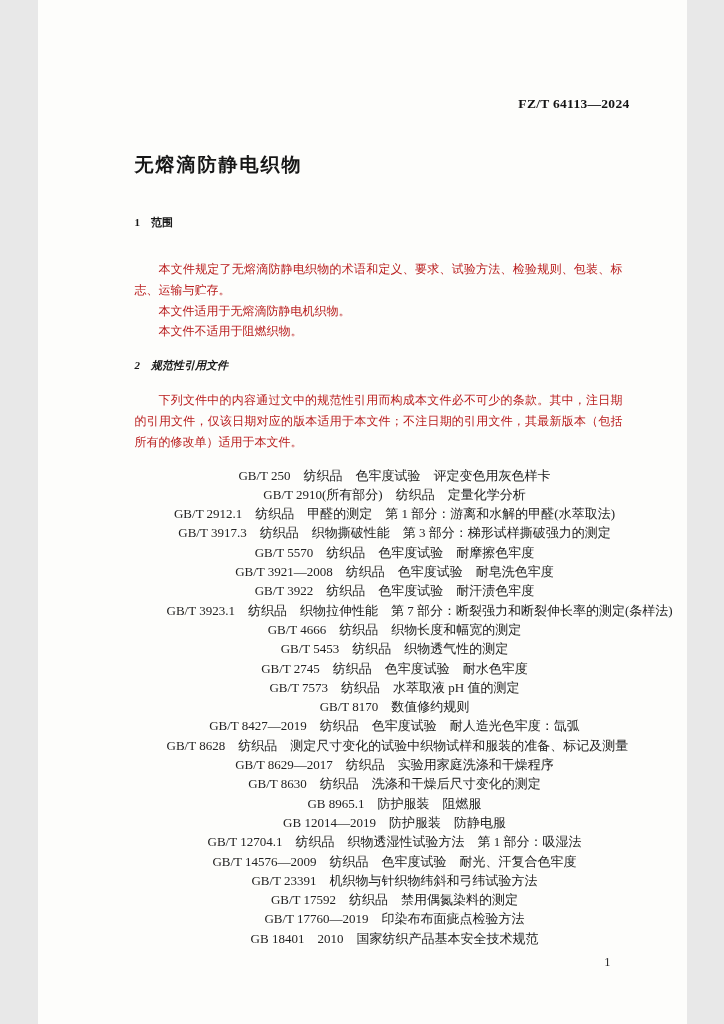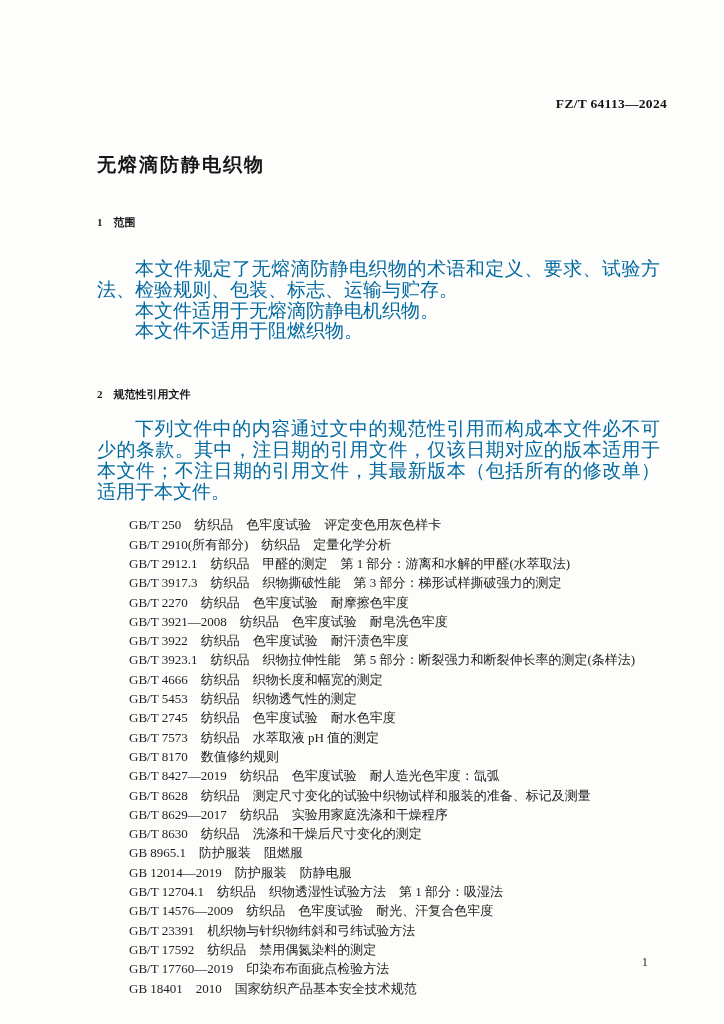--- a/index.html
+++ b/index.html
@@ -1,21 +1,21 @@
 <!DOCTYPE html>
 <html><head>
 <meta charset="utf-8">
 <style>
   * { margin: 0; padding: 0; box-sizing: border-box; }
   html, body { background: #e8e8e8; }
   body { font-family: "Liberation Serif", "DejaVu Serif", serif; }
 
   .page {
     position: relative;
-    width: 724px;
+    width: 649px;
     height: 1024px;
     margin: 0 auto;
     background: #fdfdfb;
     color: #1e1e1e;
     overflow: hidden;
   }
 
   .content {
     position: absolute;
     left: 97px;
@@ -42,37 +42,38 @@
     color: #161616;
   }
 
   .section-heading {
     font-size: 11px;
     font-weight: bold;
     color: #191919;
   }
 
   .heading-scope { margin-top: 37px; }
-  .heading-references { margin-top: 45px; }
+  .heading-references { margin-top: 16px; font-style: italic; }
 
   .body-para {
-    font-size: 19px;
+    font-size: 12px;
     line-height: 20.8px;
     text-indent: 2em;
     text-align: justify;
-    color: #0369a1;
+    color: #b91c1c;
   }
 
   .para-group-scope { margin-top: 29px; }
   .para-group-references { margin-top: 17px; }
 
   .references-list {
     list-style: none;
     margin-top: 13px;
     padding-left: 2em;
+    text-align: center;
   }
 
   .references-list li {
     font-size: 13px;
     line-height: 19.3px;
     white-space: nowrap;
     color: #222;
   }
 
   .page-number {
@@ -106,24 +107,24 @@
 
     <div class="para-group-references">
       <p class="body-para">下列文件中的内容通过文中的规范性引用而构成本文件必不可少的条款。其中，注日期的引用文件，仅该日期对应的版本适用于本文件；不注日期的引用文件，其最新版本（包括所有的修改单）适用于本文件。</p>
     </div>
 
     <ul class="references-list" id="references-list">
         <li>GB/T 250　纺织品　色牢度试验　评定变色用灰色样卡</li>
         <li>GB/T 2910(所有部分)　纺织品　定量化学分析</li>
         <li>GB/T 2912.1　纺织品　甲醛的测定　第 1 部分：游离和水解的甲醛(水萃取法)</li>
         <li>GB/T 3917.3　纺织品　织物撕破性能　第 3 部分：梯形试样撕破强力的测定</li>
-        <li>GB/T 2270　纺织品　色牢度试验　耐摩擦色牢度</li>
+        <li>GB/T 5570　纺织品　色牢度试验　耐摩擦色牢度</li>
         <li>GB/T 3921—2008　纺织品　色牢度试验　耐皂洗色牢度</li>
         <li>GB/T 3922　纺织品　色牢度试验　耐汗渍色牢度</li>
-        <li>GB/T 3923.1　纺织品　织物拉伸性能　第 5 部分：断裂强力和断裂伸长率的测定(条样法)</li>
+        <li>GB/T 3923.1　纺织品　织物拉伸性能　第 7 部分：断裂强力和断裂伸长率的测定(条样法)</li>
         <li>GB/T 4666　纺织品　织物长度和幅宽的测定</li>
         <li>GB/T 5453　纺织品　织物透气性的测定</li>
         <li>GB/T 2745　纺织品　色牢度试验　耐水色牢度</li>
         <li>GB/T 7573　纺织品　水萃取液 pH 值的测定</li>
         <li>GB/T 8170　数值修约规则</li>
         <li>GB/T 8427—2019　纺织品　色牢度试验　耐人造光色牢度：氙弧</li>
         <li>GB/T 8628　纺织品　测定尺寸变化的试验中织物试样和服装的准备、标记及测量</li>
         <li>GB/T 8629—2017　纺织品　实验用家庭洗涤和干燥程序</li>
         <li>GB/T 8630　纺织品　洗涤和干燥后尺寸变化的测定</li>
         <li>GB 8965.1　防护服装　阻燃服</li>

